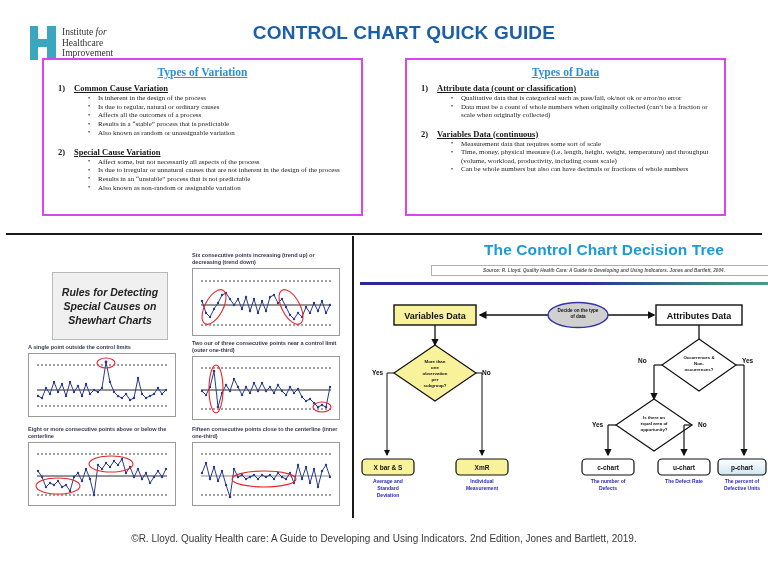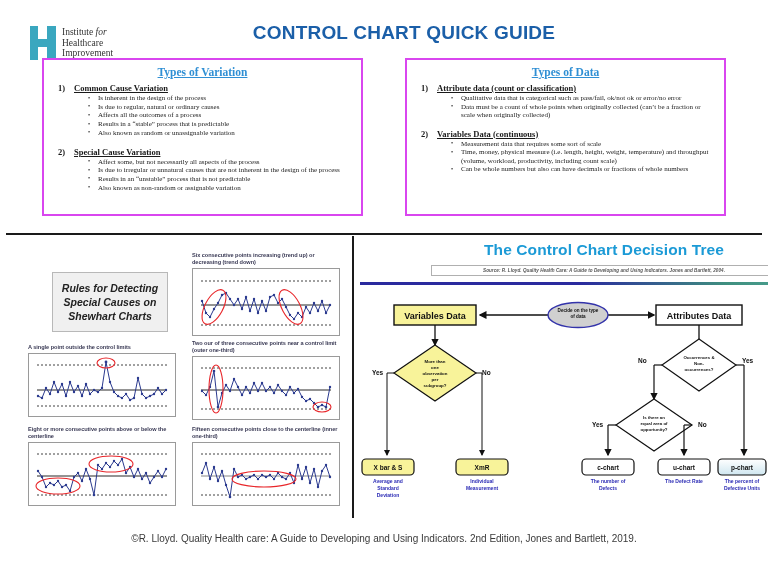--- a/index.html
+++ b/index.html
@@ -158,21 +158,21 @@
     left: 0;
     top: 240px;
     width: 352px;
     height: 280px;
   }
   .rules-box {
     position: absolute;
     left: 52px;
     top: 32px;
     width: 116px;
-    height: 60px;
+    height: 68px;
     background: #f0f0f0;
     border: 1px solid #b8b8b8;
     display: flex;
     align-items: center;
     justify-content: center;
     text-align: center;
     font-size: 10.5px;
     font-weight: bold;
     font-style: italic;
     line-height: 14px;
@@ -302,21 +302,21 @@
 
   <div class="panel">
     <div class="panel-title">Types of Data</div>
 
     <div class="num-item">
       <div class="num">1)</div>
       <div class="body">
         <div class="num-head">Attribute data (count or classification)</div>
         <ul class="bullets">
           <li>Qualitative data that is categorical such as pass/fail, ok/not ok or error/no error</li>
-          <li>Data must be a count of whole points when originally collected (can’t be a fraction or scale when originally collected)</li>
+          <li>Data must be a count of whole numbers when originally collected (can’t be a fraction or scale when originally collected)</li>
         </ul>
       </div>
     </div>
 
     <div class="gap"></div>
 
     <div class="num-item">
       <div class="num">2)</div>
       <div class="body">
         <div class="num-head">Variables Data (continuous)</div>

